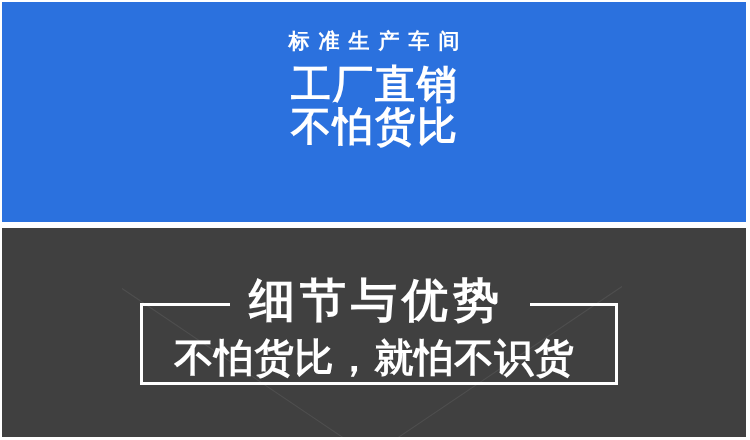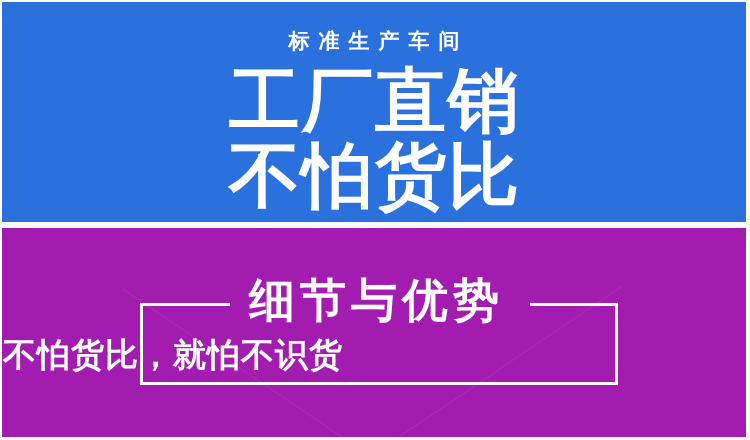--- a/index.html
+++ b/index.html
@@ -57,41 +57,41 @@
     letter-spacing: 9px;
     text-indent: 9px;
   }
   .panel-subtitle.tight {
     letter-spacing: 1px;
     text-indent: 1px;
   }
 
   .panel-heading {
     color: #ffffff;
-    font-size: 71px;
+    font-size: 40px;
     font-weight: 700;
     line-height: 1.06;
     letter-spacing: 2px;
     text-indent: 2px;
     text-align: center;
     margin-top: 12px;
     white-space: nowrap;
   }
   .panel-heading .hl {
     display: block;
   }
 
   
   .bottom-panel {
     position: absolute;
     left: 2px;
     top: 228px;
     width: 744px;
     height: 209px;
-    background: #a21caf;
+    background: #404040;
     overflow: hidden;
   }
 
   
   .deco-diag {
     position: absolute;
     pointer-events: none;
     background: rgba(255,255,255,0.08);
     height: 1px;
     width: 430px;
@@ -132,22 +132,23 @@
     letter-spacing: 5px;
     text-indent: 5px;
     white-space: nowrap;
   }
 
   .bottom-tagline {
     position: absolute;
     left: 0;
     top: 110px;
     width: 744px;
+    text-align: center;
     color: #ffffff;
-    font-size: 33px;
+    font-size: 39px;
     font-weight: 700;
     line-height: 1;
     letter-spacing: 1px;
     text-indent: 1px;
     white-space: nowrap;
   }
 </style>
 </head>
 <body>
 

